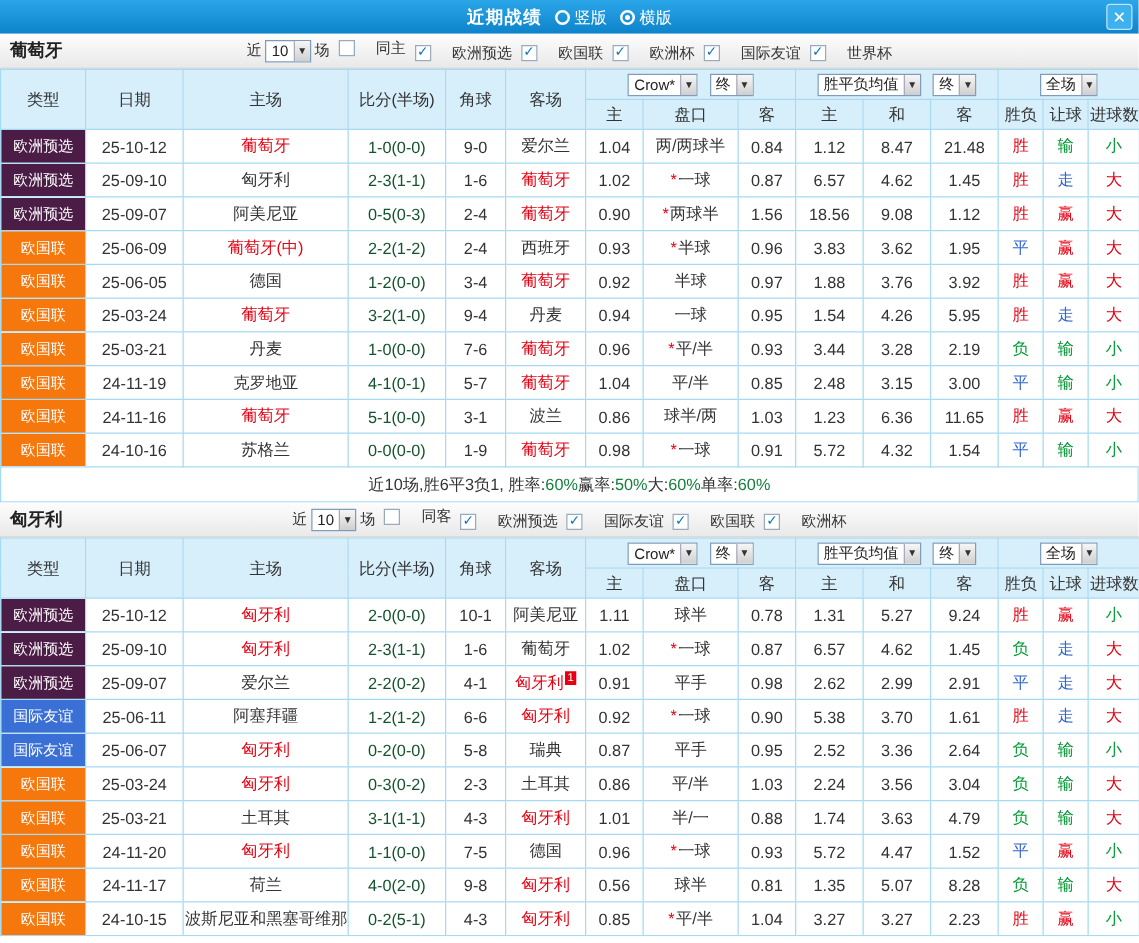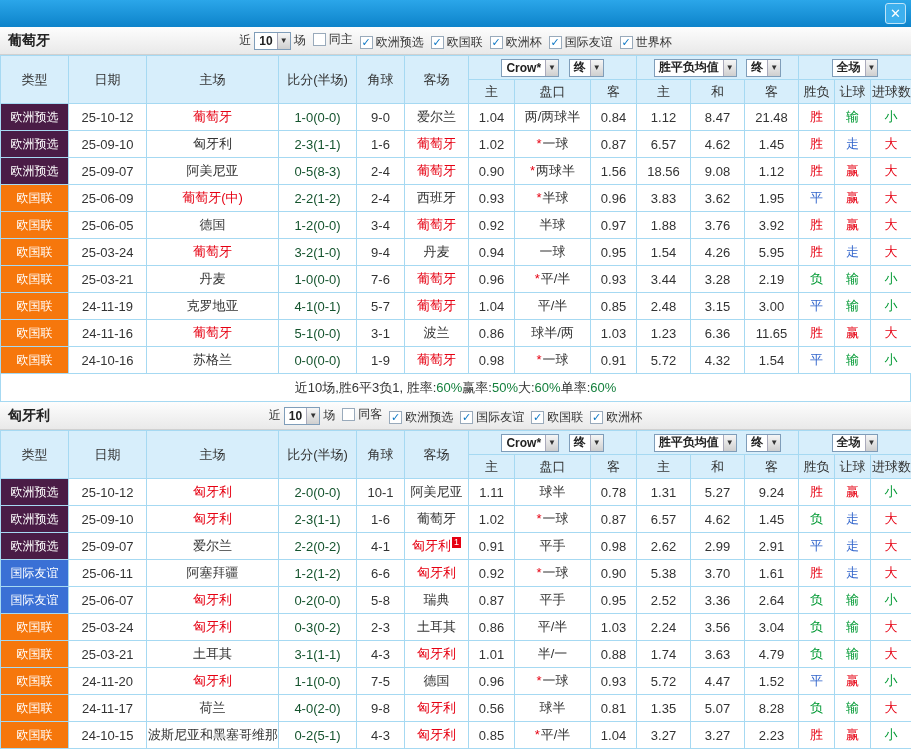--- a/index.html
+++ b/index.html
@@ -8,45 +8,56 @@
   .titlebar{height:27px;background:linear-gradient(180deg,#2ba6e9,#0d83ca);display:flex;align-items:center;justify-content:center;position:relative;color:#fff}
   .title{font-size:14px;font-weight:bold;letter-spacing:1px}
   .radio-opt{display:inline-flex;align-items:center;margin-left:10px;font-size:13px;cursor:pointer;gap:4px}
   .radio{width:12px;height:12px;border:2px solid #fff;border-radius:50%;display:inline-block;position:relative;background:transparent}
   .radio.sel::after{content:"";position:absolute;inset:2px;background:#fff;border-radius:50%}
   .close{position:absolute;right:5px;top:3px;width:21px;height:21px;line-height:19px;text-align:center;background:#3db0ee;border:1px solid #bfe4f8;border-radius:3px;color:#fff;font-size:13px;font-weight:bold;cursor:pointer}
   
   .band{height:28px;background:linear-gradient(#fdfdfd,#e9e9e9);border-bottom:1px solid #d0d0d0;position:relative;display:flex;align-items:center;justify-content:center}
   .team{position:absolute;left:8px;font-size:14px;font-weight:bold;color:#222}
   .controls{display:flex;align-items:center;font-size:12px;color:#333}
-  .chk{display:inline-flex;align-items:center;gap:3px;margin-left:7px;cursor:pointer}
+  .chk{display:inline-flex;align-items:center;gap:17px;margin-left:7px;cursor:pointer}
   .box{width:13px;height:13px;border:1px solid #99aabb;background:#fff;font-size:11px;line-height:11px;color:#0b76c4;font-weight:bold;text-align:center}
   
   .dd{display:inline-flex;align-items:center;background:#fff;border:1px solid #7f9db9;height:18px;margin:0 3px;vertical-align:middle;cursor:pointer}
-  .dd b{font-weight:bold;font-size:12px;padding:0 4px;color:#222;white-space:nowrap}
+  .dd b{font-weight:normal;font-size:12px;padding:0 4px;color:#222;white-space:nowrap}
   .dd .arr{font-size:8px;color:#333;font-style:normal;background:linear-gradient(#f6f6f6,#cfcfcf);border-left:1px solid #aab;height:100%;display:flex;align-items:center;padding:0 2px}
   
   table{border-collapse:collapse;table-layout:fixed;width:911px}
   th,td{border:1px solid #a6d9f2;text-align:center;font-size:13px;color:#333;height:27px;overflow:hidden;white-space:nowrap;padding:0 1px}
   thead th{background:#d7eefb;height:24px;font-weight:normal;color:#333}
   td.type{font-size:12px;color:#fff}
   .t-purple{background:#4a1c46}
   .t-orange{background:#f6770c}
   .t-blue{background:#3a70d5}
   td.score{color:#14532d}
   .red{color:#e60012}.blue{color:#3366cc}.green{color:#009933}
   td.hc .star{color:#e60012;font-style:normal;margin-right:1px}
   .badge{display:inline-block;background:#e60012;color:#fff;font-size:9px;line-height:11px;padding:0 2px;margin-left:1px;vertical-align:super}
   .summary{height:28px;border:1px solid #a6d9f2;border-top:none;display:flex;align-items:center;justify-content:center;font-size:13px;color:#333}
   .summary .blue{color:#15803d}
 </style>
 </head>
 <body>
 
 <div class="titlebar">
+  <span style="display:inline-flex;align-items:center">
+    <span class="title">近期战绩</span>
+    <span class="radio-opt">
+      <span class="radio"></span>
+      <span>竖版</span>
+    </span>
+    <span class="radio-opt">
+      <span class="radio sel"></span>
+      <span>横版</span>
+    </span>
+  </span>
   <span class="close">✕</span>
 </div>
 
 <div id="app">
   <section>
     <div class="band">
       <span class="team">葡萄牙</span>
       <span class="controls">
         <span class="near">近</span>
         <span class="dd">
@@ -174,21 +185,21 @@
     <td class="avg-a">1.45</td>
     <td class="wdl red">胜</td>
     <td class="letb blue">走</td>
     <td class="goals red">大</td>
   </tr>
 
   <tr>
     <td class="type t-purple">欧洲预选</td>
     <td class="date">25-09-07</td>
     <td class="home">阿美尼亚</td>
-    <td class="score">0-5(8-3)</td>
+    <td class="score">0-5(0-3)</td>
     <td class="corner">2-4</td>
     <td class="away red">葡萄牙</td>
     <td class="oh">0.90</td>
     <td class="hc"><i class="star">*</i>两球半</td>
     <td class="oa">1.56</td>
     <td class="avg-h">18.56</td>
     <td class="avg-d">9.08</td>
     <td class="avg-a">1.12</td>
     <td class="wdl red">胜</td>
     <td class="letb red">赢</td>

